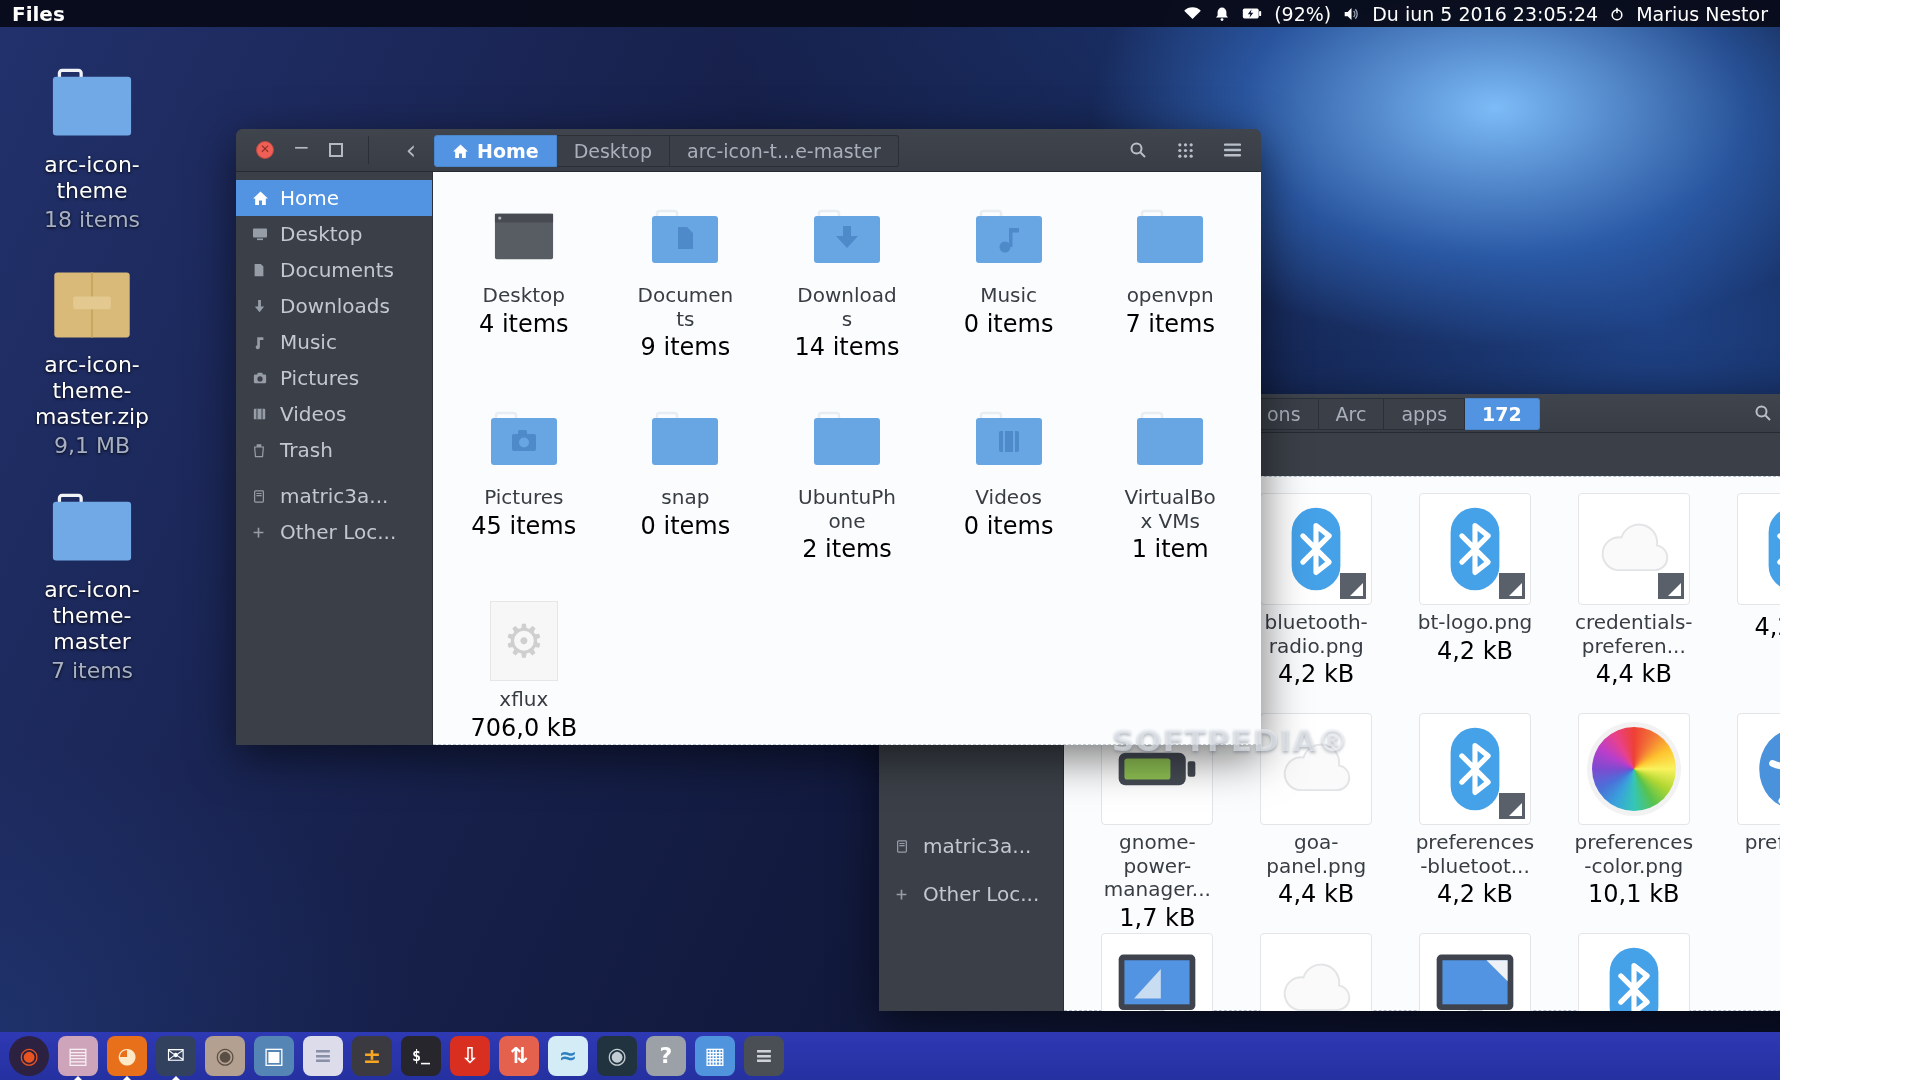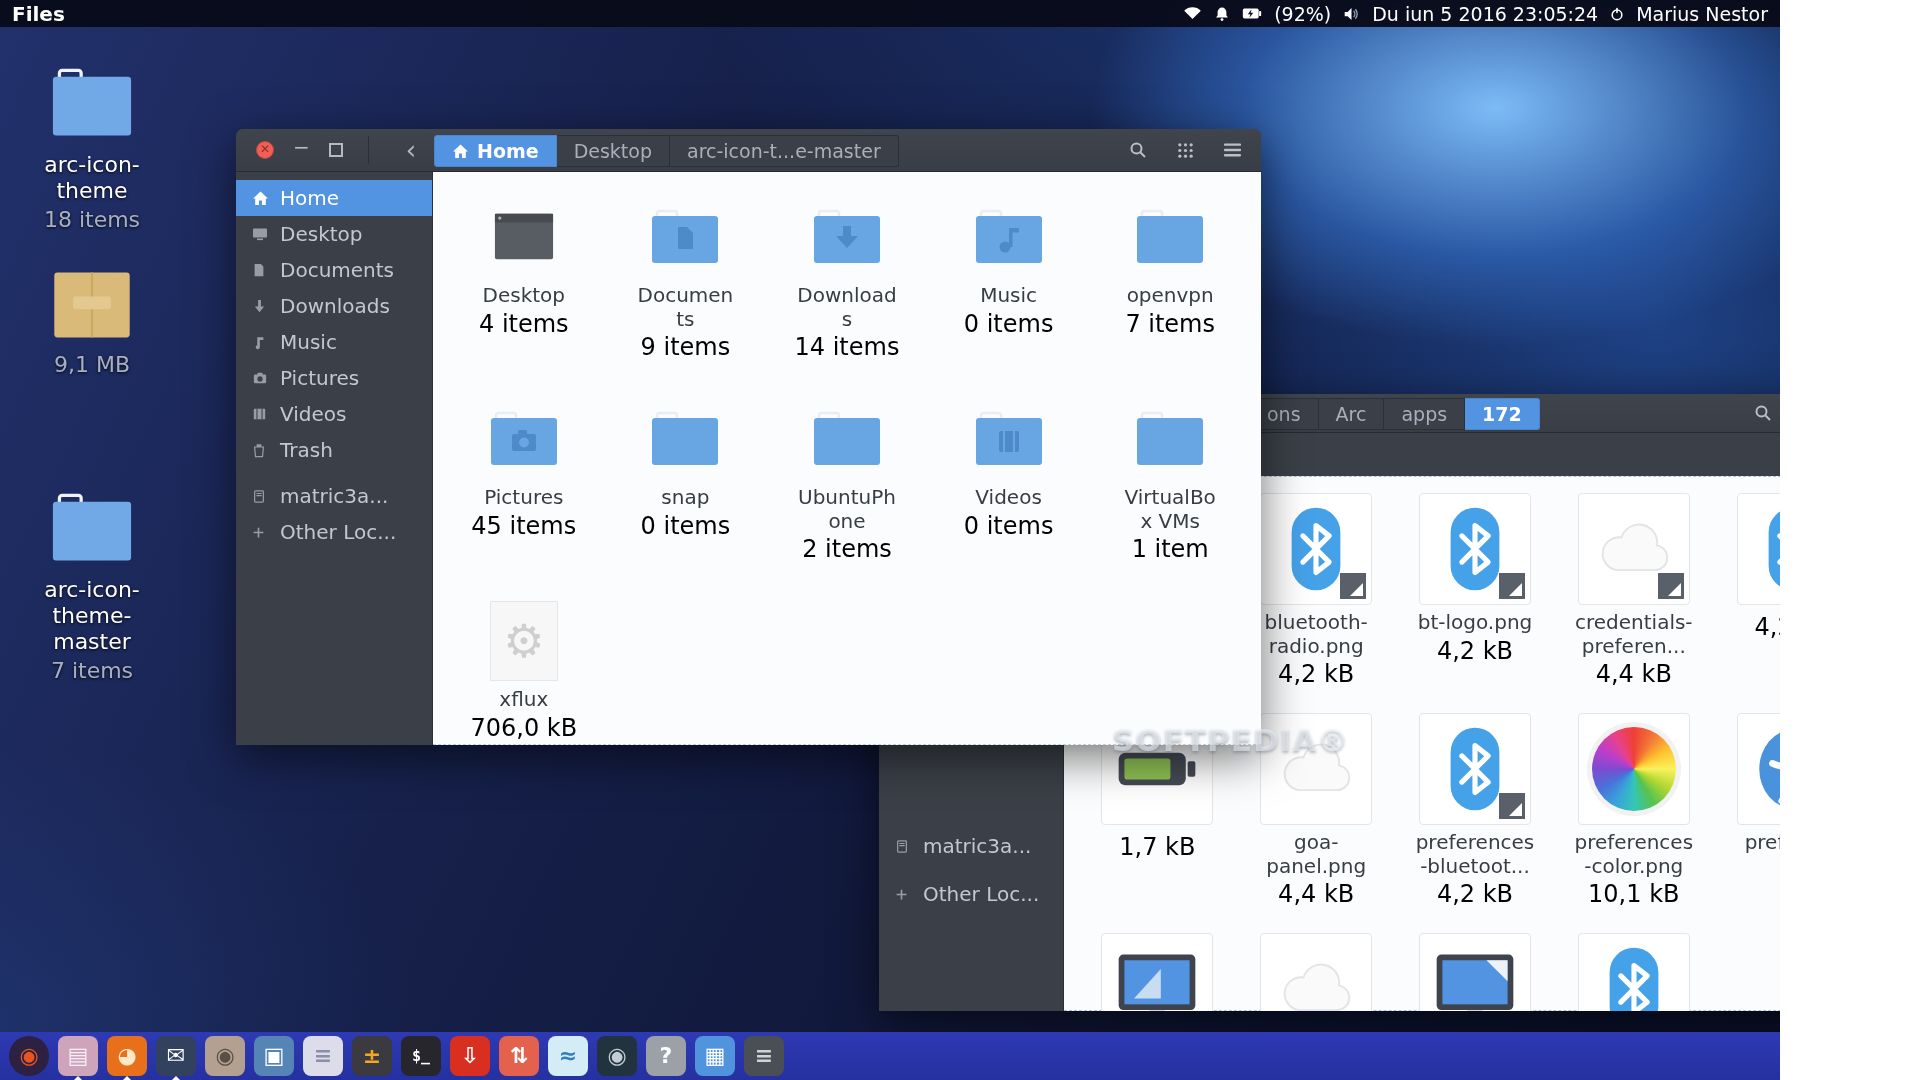--- a/index.html
+++ b/index.html
@@ -151,20 +151,21 @@
         <div class="desk-meta">18 items</div>
       </div>
       <div class="desk-item" style="top: 262px;">
         <div class="desk-icon">
           <svg width="88" height="74" viewBox="0 0 84 70">
             <rect x="6" y="4" width="72" height="62" rx="3" fill="#d9ba79"></rect>
             <rect x="41" y="4" width="2" height="62" fill="#c9a95f"></rect>
             <rect x="24" y="27" width="36" height="12" rx="2" fill="#e3c98f"></rect>
           </svg>
         </div>
+        <div class="desk-label">arc-icon-theme-master.zip</div>
         <div class="desk-meta">9,1 MB</div>
       </div>
       <div class="desk-item" style="top: 487px;">
         <div class="desk-icon">
           <svg width="92" height="76" viewBox="0 0 84 70">
             <path d="M12 11V6.5A2.5 2.5 0 0 1 14.5 4h15A2.5 2.5 0 0 1 32 6.5V11" fill="none" stroke="#f0f3f6" stroke-width="3"></path>
             <rect x="6" y="10" width="72" height="54" rx="3" fill="#70a9e6"></rect>
           </svg>
         </div>
         <div class="desk-label">arc-icon-theme-master</div>
@@ -295,20 +296,21 @@
             <div class="cell">
               <div class="icon-box">
                 <div class="card">
                   <svg width="92" height="92" viewBox="0 0 96 96">
                     <rect x="8" y="31" width="70" height="34" rx="7" fill="#454a54"></rect>
                     <rect x="14" y="37" width="48" height="22" rx="3" fill="#8fc153"></rect>
                     <rect x="80" y="40" width="8" height="16" rx="2" fill="#454a54"></rect>
                   </svg>
                 </div>
               </div>
+              <div class="file-label">gnome-power-manager...</div>
               <div class="file-meta">1,7 kB</div>
             </div>
             <div class="cell">
               <div class="icon-box">
                 <div class="card">
                   <svg width="92" height="92" viewBox="0 0 96 96">
                     <path d="M30 70h40a13 13 0 0 0 2-25.8A19 19 0 0 0 35 36 14 14 0 0 0 30 70z" fill="#fafafa" stroke="#e2e4e6" stroke-width="2"></path>
                   </svg>
                 </div>
               </div>

